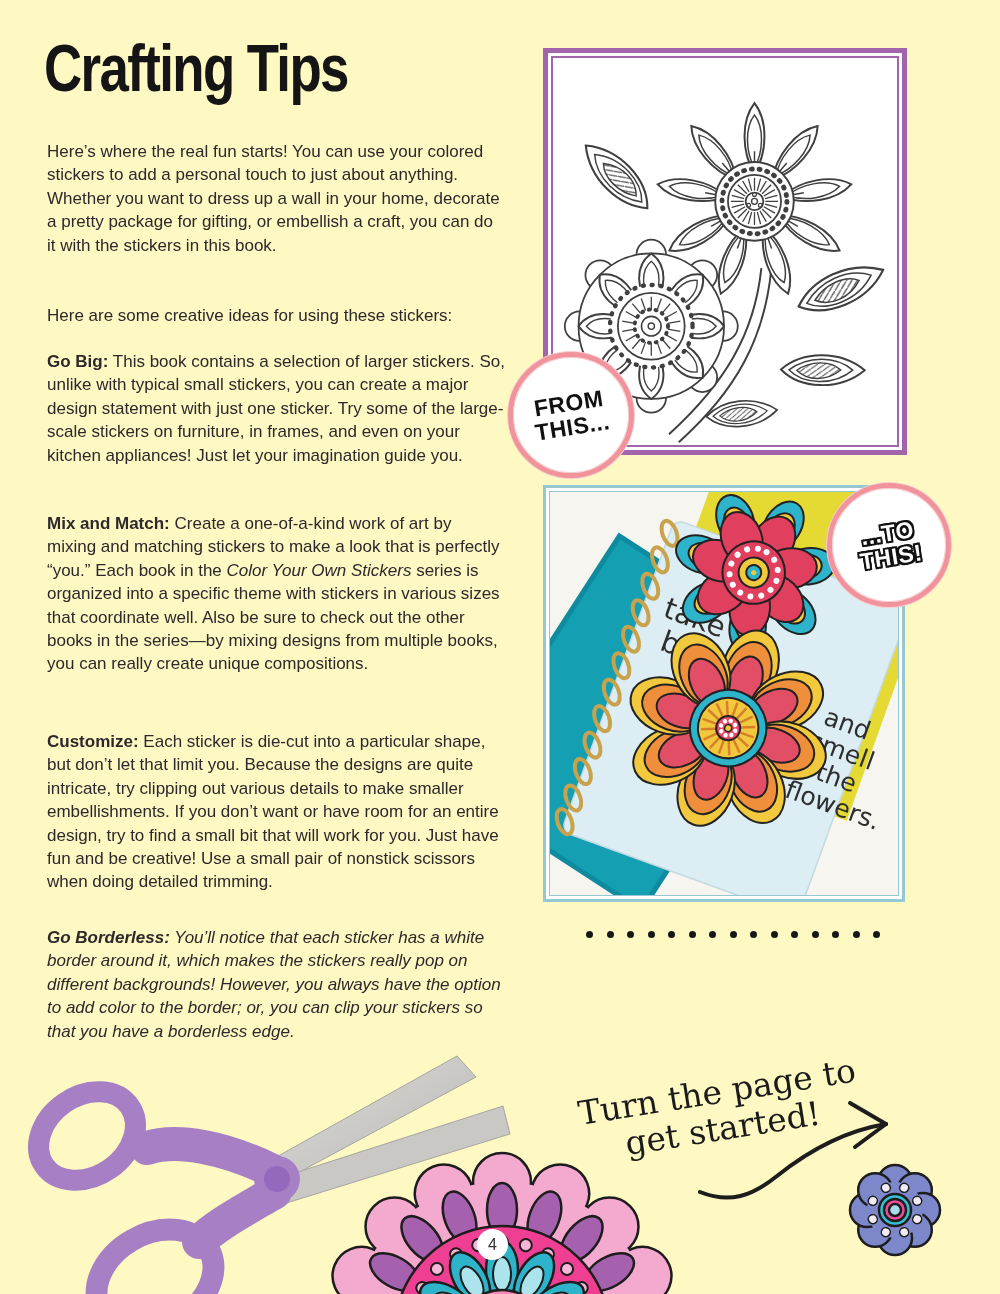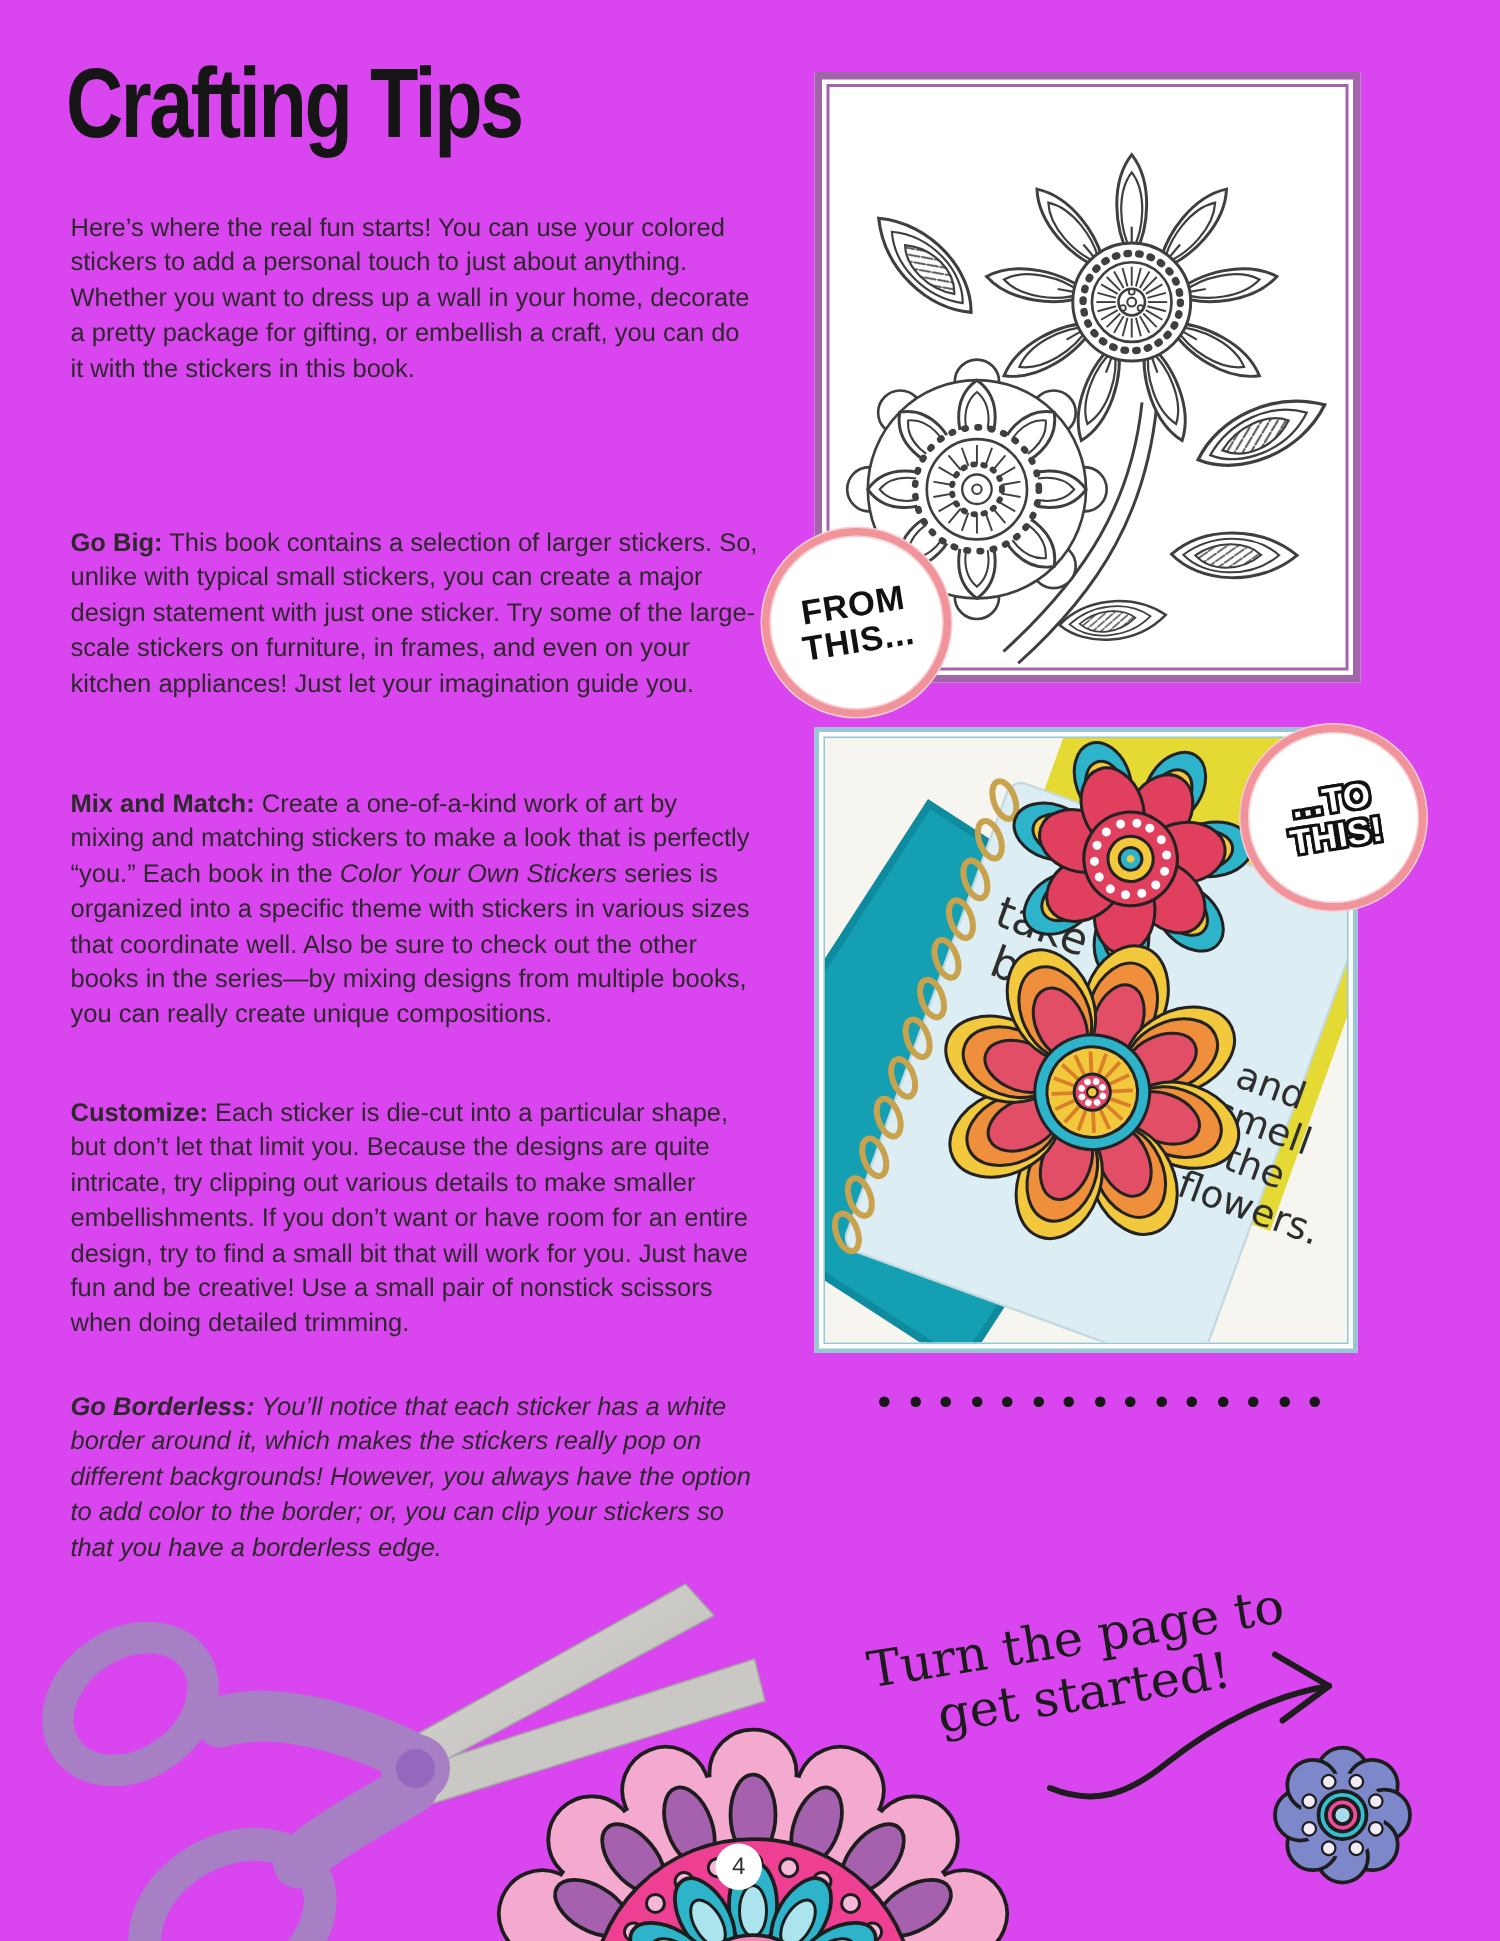--- a/index.html
+++ b/index.html
@@ -2,21 +2,21 @@
 <html style="--purple_border: #a265ab; --teal_border: #96c8d3; --badge_pink: #f0939b; --text_color: #2c282b; --scissors_purple: #a77fc5; --mandala_pink: #f4a9cf; --mandala_magenta: #ee3f92; --teal: #2eb4ca; --yellow: #f2c93d; --orange: #ef8f3c; --red: #e14e66; --periwinkle: #7d88cb; --gold: #c8a24c;"><head>
 <meta charset="utf-8">
 <style>
   :root{
     --purple_border:#a265ab; --teal_border:#96c8d3; --badge_pink:#f0939b;
     --text_color:#2c282b; --scissors_purple:#a77fc5; --mandala_pink:#f4a9cf;
     --mandala_magenta:#ee3f92; --teal:#2eb4ca; --yellow:#f2c93d;
     --orange:#ef8f3c; --red:#e14e66; --periwinkle:#7d88cb; --gold:#c8a24c;
   }
   html,body{margin:0;padding:0;}
-  #page{position:relative;width:1000px;height:1294px;background:#d946ef;overflow:hidden;
+  #page{position:relative;width:1000px;height:1294px;background:#fef9c3;overflow:hidden;
         font-family:"Liberation Sans",sans-serif;color:var(--text_color);}
   .abs{position:absolute;}
   .title{left:44px;top:30px;font-size:66px;font-weight:700;color:#151515;
          letter-spacing:-2px;transform:scaleX(0.80);transform-origin:left top;white-space:nowrap;}
   .body-text{font-size:17px;line-height:23.4px;width:458px;}
   .body-text strong{font-weight:bold;}
   .body-text em{font-style:italic;}
   .frame{box-sizing:border-box;}
   .purple-frame{left:543px;top:48px;width:364px;height:407px;border:5px solid var(--purple_border);padding:3px;background:#fff;}
   .purple-frame-inner{width:100%;height:100%;border:2px solid var(--purple_border);box-sizing:border-box;overflow:hidden;}
@@ -44,26 +44,27 @@
   .notebook-text{font-family:"DejaVu Sans",sans-serif;fill:#2e2e2e;}
 </style>
 </head>
 <body>
 
 <div id="page">
 
   <div class="abs title">Crafting Tips</div>
 
   <div class="abs body-text" style="left:47px;top:140px;">Here’s where the real fun starts! You can use your colored stickers to add a personal touch to just about anything. Whether you want to dress up a wall in your home, decorate a pretty package for gifting, or embellish a craft, you can do it with the stickers in this book.</div>
+  <div class="abs body-text" style="left:47px;top:304px;">Here are some creative ideas for using these stickers:</div>
 
   <div class="abs body-text" style="left:47px;top:350px;">
     <strong>Go Big:</strong>
     <span>This book contains a selection of larger stickers. So, unlike with typical small stickers, you can create a major design statement with just one sticker. Try some of the large-scale stickers on furniture, in frames, and even on your kitchen appliances! Just let your imagination guide you.</span>
   </div>
-  <div class="abs body-text" style="left:47px;top:512px;margin-top:12px;">
+  <div class="abs body-text" style="left:47px;top:512px;">
     <strong>Mix and Match:</strong>
     <span>Create a one-of-a-kind work of art by mixing and matching stickers to make a look that is perfectly “you.” Each book in the </span><em>Color Your Own Stickers</em><span> series is organized into a specific theme with stickers in various sizes that coordinate well. Also be sure to check out the other books in the series—by mixing designs from multiple books, you can really create unique compositions.</span>
   </div>
   <div class="abs body-text" style="left:47px;top:718px;margin-top:12px;">
     <strong>Customize:</strong>
     <span>Each sticker is die-cut into a particular shape, but don’t let that limit you. Because the designs are quite intricate, try clipping out various details to make smaller embellishments. If you don’t want or have room for an entire design, try to find a small bit that will work for you. Just have fun and be creative! Use a small pair of nonstick scissors when doing detailed trimming.</span>
   </div>
   <div class="abs body-text" style="left:47px;top:926px;font-style:italic;">
     <strong>Go Borderless:</strong>
     <span>You’ll notice that each sticker has a white border around it, which makes the stickers really pop on different backgrounds! However, you always have the option to add color to the border; or, you can clip your stickers so that you have a borderless edge.</span>

